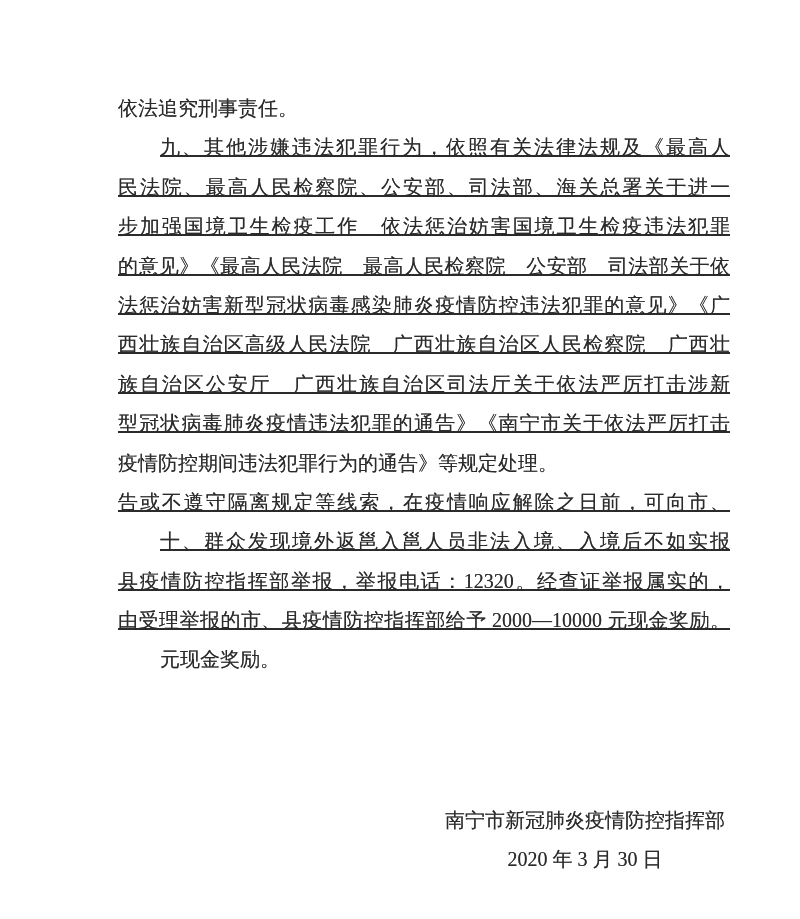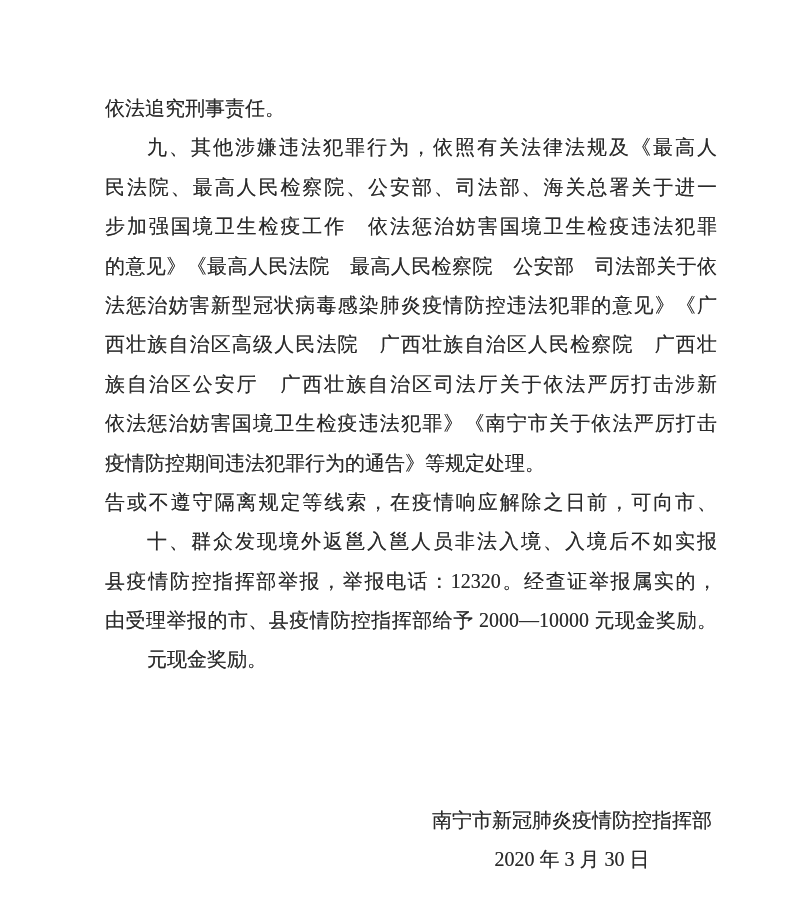--- a/index.html
+++ b/index.html
@@ -12,33 +12,34 @@
     width: 800px;
     height: 919px;
     background: #ffffff;
     overflow: hidden;
     font-family: "Liberation Serif", "DejaVu Serif", serif;
     color: #2b2b2b;
   }
   .doc {
     position: absolute;
     top: 89px;
-    left: 105px;
+    left: 118px;
     width: 612px;
   }
   .line {
     font-size: 20px;
     line-height: 39.4px;
     height: 39.4px;
     white-space: normal;
     text-shadow: 0 0 0.6px rgba(45,45,45,0.65);
   }
   .line.fill {
     text-align: justify;
     text-align-last: justify;
+    text-decoration: underline;
   }
   .line.indent {
     text-indent: 42px;
   }
   .sign-wrap {
     margin-top: 121px;
   }
   .sign-inner {
     width: max-content;
     margin-left: auto;
@@ -57,21 +58,21 @@
   <div class="doc">
     <div>
         <div class="line">依法追究刑事责任。</div>
         <div class="line indent fill">九、其他涉嫌违法犯罪行为，依照有关法律法规及《最高人</div>
         <div class="line fill">民法院、最高人民检察院、公安部、司法部、海关总署关于进一</div>
         <div class="line fill">步加强国境卫生检疫工作　依法惩治妨害国境卫生检疫违法犯罪</div>
         <div class="line fill">的意见》《最高人民法院　最高人民检察院　公安部　司法部关于依</div>
         <div class="line fill">法惩治妨害新型冠状病毒感染肺炎疫情防控违法犯罪的意见》《广</div>
         <div class="line fill">西壮族自治区高级人民法院　广西壮族自治区人民检察院　广西壮</div>
         <div class="line fill">族自治区公安厅　广西壮族自治区司法厅关于依法严厉打击涉新</div>
-        <div class="line fill">依法惩治妨害国境卫生检疫违法犯罪》《南宁市关于依法严厉打击</div>
+        <div class="line fill">型冠状病毒肺炎疫情违法犯罪的通告》《南宁市关于依法严厉打击</div>
         <div class="line">疫情防控期间违法犯罪行为的通告》等规定处理。</div>
         <div class="line fill">告或不遵守隔离规定等线索，在疫情响应解除之日前，可向市、</div>
         <div class="line indent fill">十、群众发现境外返邕入邕人员非法入境、入境后不如实报</div>
         <div class="line fill">县疫情防控指挥部举报，举报电话：12320。经查证举报属实的，</div>
         <div class="line fill">由受理举报的市、县疫情防控指挥部给予 2000—10000 元现金奖励。</div>
         <div class="line indent">元现金奖励。</div>
       </div>
     <div class="sign-wrap">
       <div class="sign-inner">
         <div class="line">南宁市新冠肺炎疫情防控指挥部</div>

